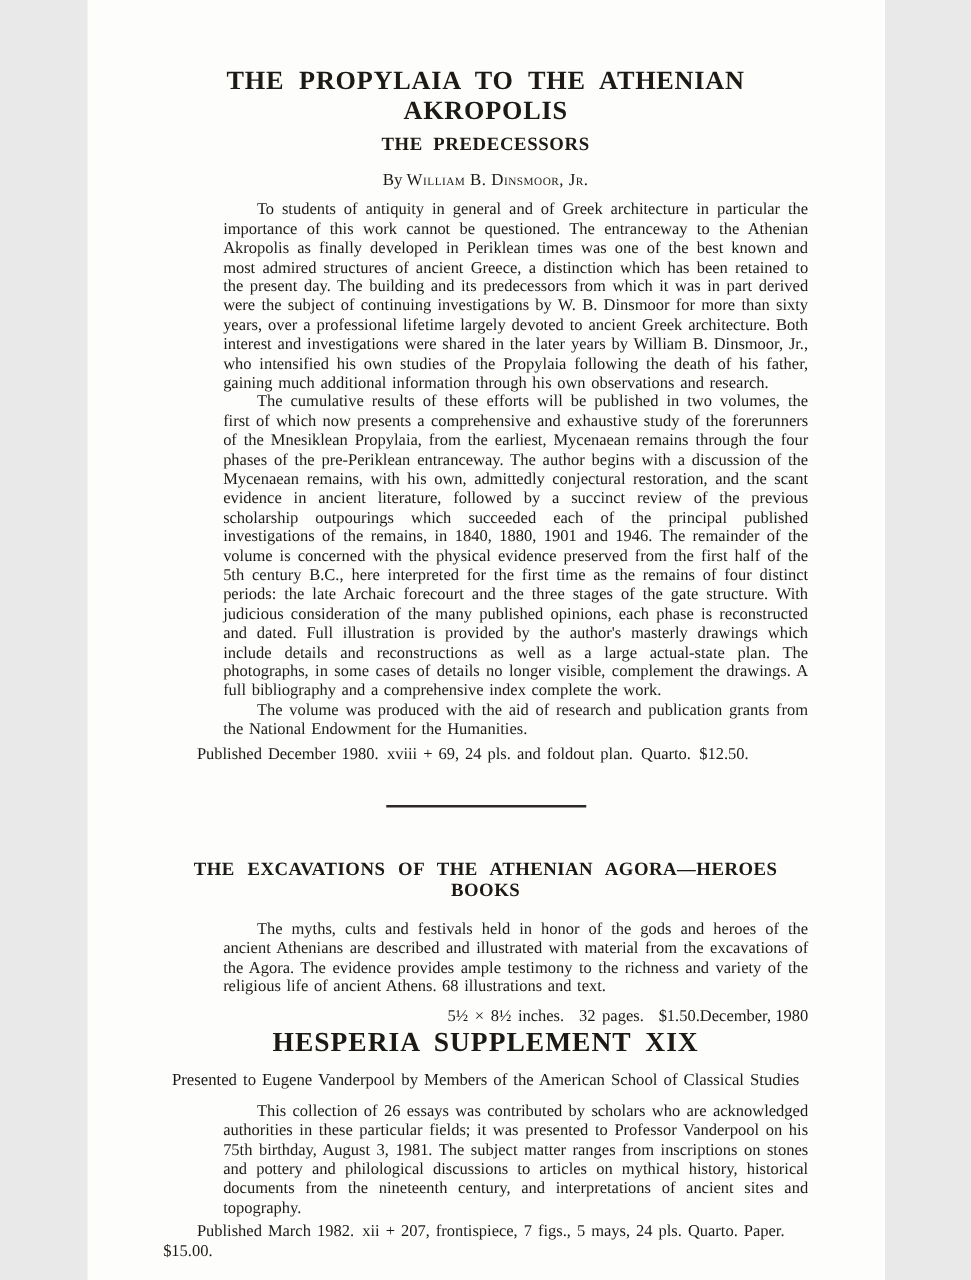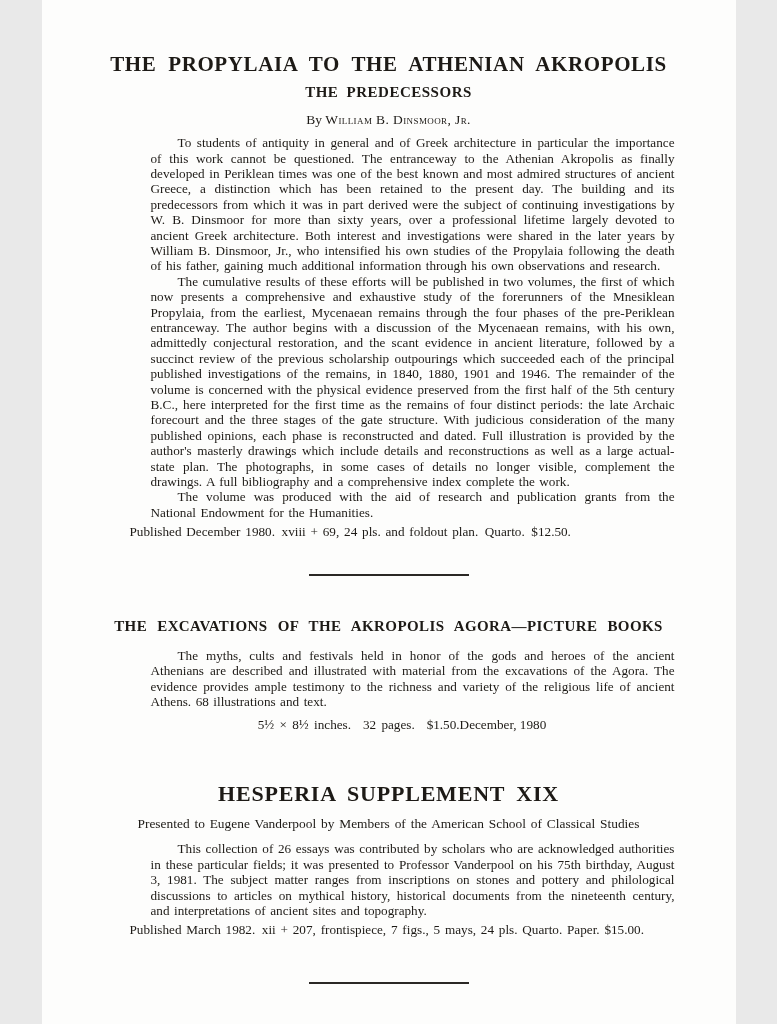--- a/index.html
+++ b/index.html
@@ -2,21 +2,21 @@
 <html><head>
 <meta charset="utf-8">
 <style>
   html, body {
     margin: 0;
     padding: 0;
     background: #e9e9e9;
   }
   .page {
     position: relative;
-    width: 694px;
+    width: 638px;
     height: 1024px;
     margin: 0 auto;
     background: #fdfdfc;
     color: #1d1a16;
     font-family: "Liberation Serif", "DejaVu Serif", serif;
     box-sizing: border-box;
     padding: 44px 61px 0 61px;
     overflow: hidden;
   }
   .center { text-align: center; }
@@ -88,33 +88,32 @@
   }
   .item-line {
     font-size: 13px;
     margin-top: 21px;
     word-spacing: 2.5px;
   }
   .item-strong { font-weight: bold; letter-spacing: 0.3px; }
   .book2-para { margin-top: 13px; }
   .specs-row {
     display: flex;
-    justify-content: center;
+    justify-content: flex-end;
     font-size: 13.2px;
     margin-top: 8px;
   }
   .specs-left { padding-left: 27px; word-spacing: 2px; }
 
   
   .hesperia-title {
     font-size: 22px;
     font-weight: bold;
     letter-spacing: 0.8px;
     word-spacing: 5px;
-    margin-top: 48px;
   }
   .hesperia-sub {
     font-size: 13.8px;
     font-weight: bold;
     letter-spacing: 0.4px;
     word-spacing: 3px;
     margin-top: 11px;
   }
   .dedication {
     font-size: 13.4px;
@@ -136,21 +135,21 @@
 
     <p class="body-para first-para">To students of antiquity in general and of Greek architecture in particular the importance of this work cannot be questioned. The entranceway to the Athenian Akropolis as finally developed in Periklean times was one of the best known and most admired structures of ancient Greece, a distinction which has been retained to the present day. The building and its predecessors from which it was in part derived were the subject of continuing investigations by W. B. Dinsmoor for more than sixty years, over a professional lifetime largely devoted to ancient Greek architecture. Both interest and investigations were shared in the later years by William B. Dinsmoor, Jr., who intensified his own studies of the Propylaia following the death of his father, gaining much additional information through his own observations and research.</p>
     <p class="body-para">The cumulative results of these efforts will be published in two volumes, the first of which now presents a comprehensive and exhaustive study of the forerunners of the Mnesiklean Propylaia, from the earliest, Mycenaean remains through the four phases of the pre-Periklean entranceway. The author begins with a discussion of the Mycenaean remains, with his own, admittedly conjectural restoration, and the scant evidence in ancient literature, followed by a succinct review of the previous scholarship outpourings which succeeded each of the principal published investigations of the remains, in 1840, 1880, 1901 and 1946. The remainder of the volume is concerned with the physical evidence preserved from the first half of the 5th century B.C., here interpreted for the first time as the remains of four distinct periods: the late Archaic forecourt and the three stages of the gate structure. With judicious consideration of the many published opinions, each phase is reconstructed and dated. Full illustration is provided by the author's masterly drawings which include details and reconstructions as well as a large actual-state plan. The photographs, in some cases of details no longer visible, complement the drawings. A full bibliography and a comprehensive index complete the work.</p>
     <p class="body-para">The volume was produced with the aid of research and publication grants from the National Endowment for the Humanities.</p>
     <p class="pub-line">Published December 1980. xviii + 69, 24 pls. and foldout plan. Quarto. $12.50.</p>
   </section>
 
   <hr class="rule">
 
   <section>
-    <h2 class="center section2-heading">THE EXCAVATIONS OF THE AKROPOLIS AGORA—PICTURE BOOKS</h2>
+    <h2 class="center section2-heading">THE EXCAVATIONS OF THE ATHENIAN AGORA—HEROES BOOKS</h2>
     <p class="body-para book2-para">The myths, cults and festivals held in honor of the gods and heroes of the ancient Athenians are described and illustrated with material from the excavations of the Agora. The evidence provides ample testimony to the richness and variety of the religious life of ancient Athens. 68 illustrations and text.</p>
     <div class="specs-row">
       <span class="specs-left">5½ × 8½ inches.  32 pages.  $1.50.</span>
       <span>December, 1980</span>
     </div>
   </section>
 
   <section>
     <h1 class="center hesperia-title">HESPERIA SUPPLEMENT XIX</h1>
     <p class="center dedication">Presented to Eugene Vanderpool by Members of the American School of Classical Studies</p>

